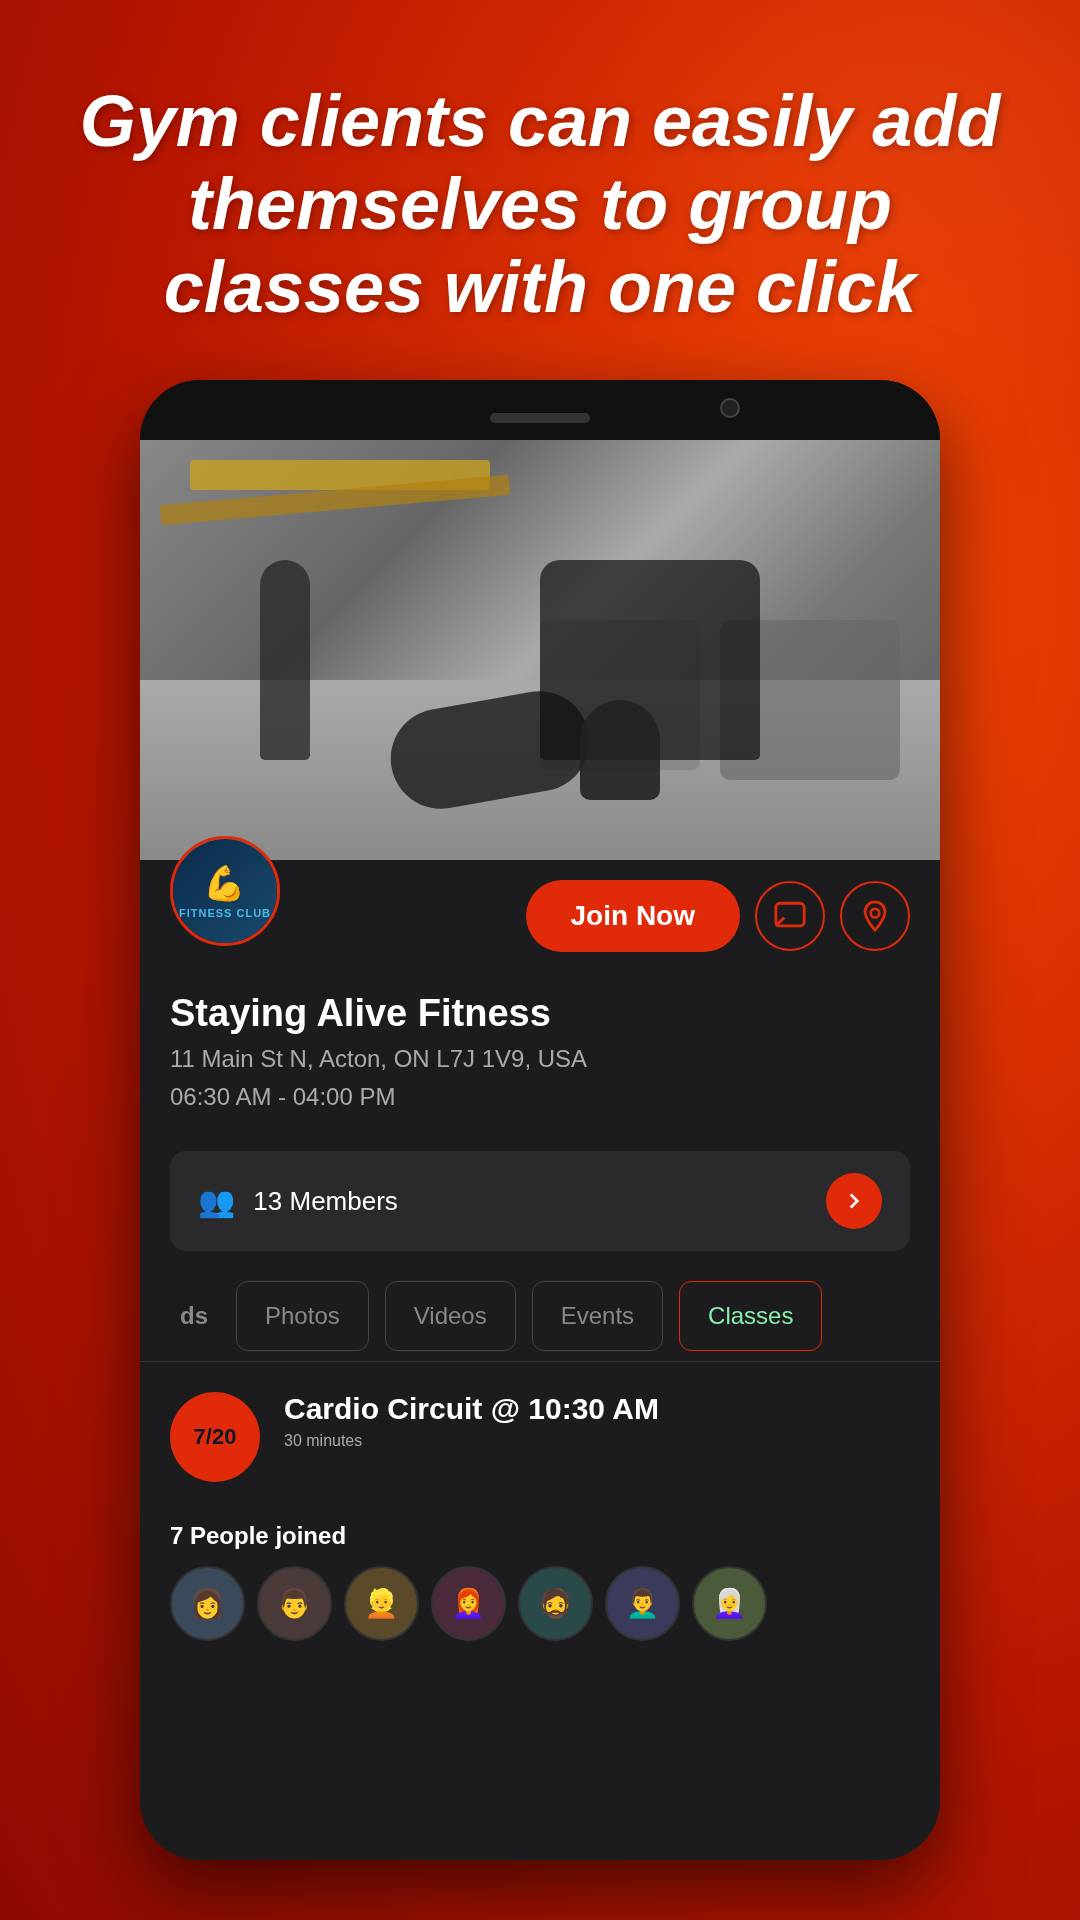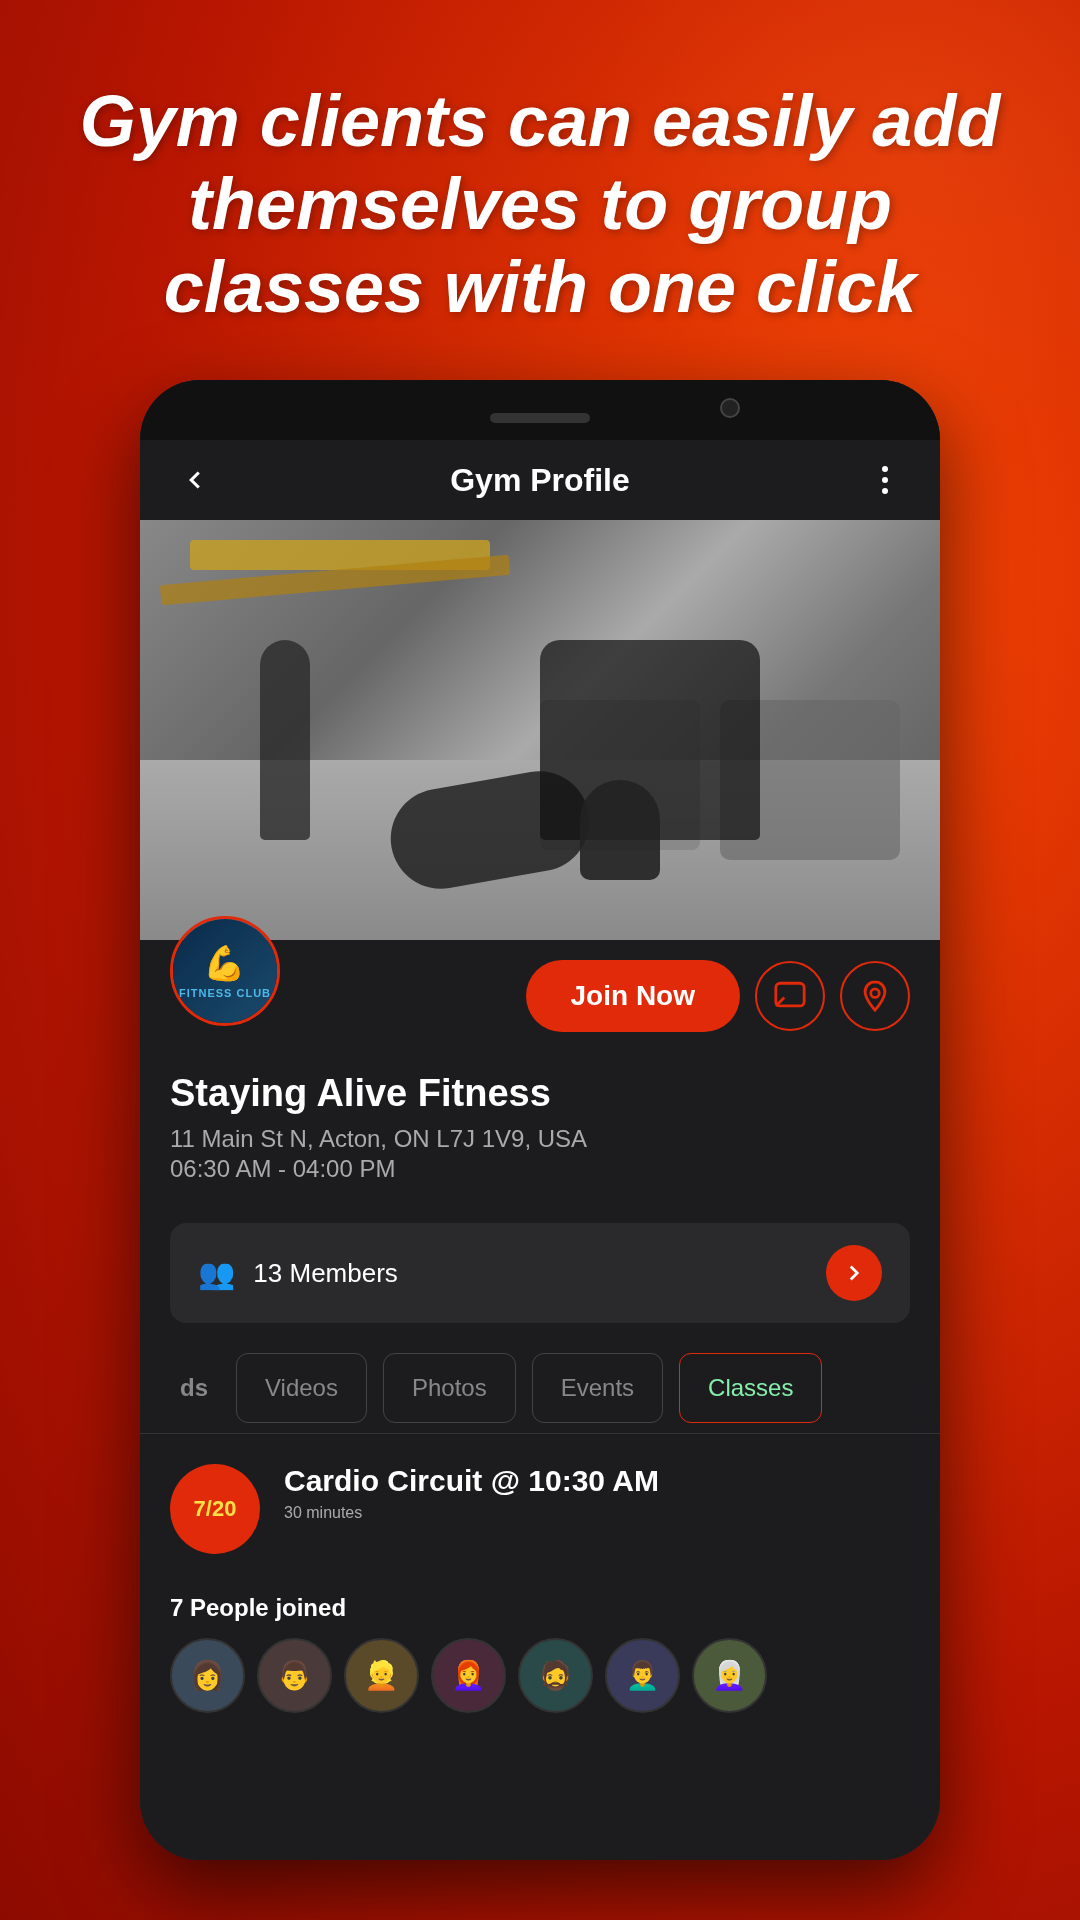--- a/index.html
+++ b/index.html
@@ -388,21 +388,21 @@
     .gym-name {
       color: #ffffff;
       font-size: 38px;
       font-weight: 800;
       margin-bottom: 10px;
     }
 
     .gym-address {
       color: #aaaaaa;
       font-size: 24px;
-      margin-bottom: 2px;
+      margin-bottom: 10px;
     }
 
     .gym-hours {
       color: #aaaaaa;
       font-size: 24px;
     }
 
     
     .members-row {
       margin: 20px 30px;
@@ -502,21 +502,21 @@
       height: 90px;
       background: #e02a0a;
       border-radius: 50%;
       display: flex;
       align-items: center;
       justify-content: center;
       flex-shrink: 0;
     }
 
     .class-badge-text {
-      color: #fde047;
+      color: #0f172a;
       font-size: 22px;
       font-weight: 800;
       text-align: center;
       line-height: 1.1;
     }
 
     .class-info {
       flex: 1;
     }
 
@@ -591,33 +591,20 @@
 
 <div class="phone-frame">
 
   <div class="phone-notch">
     <div class="phone-speaker"></div>
     <div class="phone-camera"></div>
   </div>
 
   <div class="phone-inner">
 
-    <div class="app-bar">
-      <div class="app-bar-back">
-        <svg viewBox="0 0 24 24">
-          <polyline points="15 18 9 12 15 6"></polyline>
-        </svg>
-      </div>
-      <span class="app-bar-title">Gym Profile</span>
-      <div class="app-bar-more">
-        <div class="dot"></div>
-        <div class="dot"></div>
-        <div class="dot"></div>
-      </div>
-    </div>
 
     <div class="gym-image">
       <div class="gym-image-inner">
         <div class="gym-floor"></div>
         <div class="gym-equipment-bar"></div>
         <div class="gym-equipment-bar2"></div>
         <div class="treadmill2"></div>
         <div class="treadmill"></div>
         <div class="person1"></div>
         <div class="person2"></div>
@@ -665,22 +652,22 @@
       </div>
       <div class="members-arrow">
         <svg viewBox="0 0 24 24">
           <polyline points="9 18 15 12 9 6"></polyline>
         </svg>
       </div>
     </div>
 
     <div class="tabs-row">
       <span class="tab-partial">ds</span>
+      <span class="tab-item">Photos</span>
       <span class="tab-item">Videos</span>
-      <span class="tab-item">Photos</span>
       <span class="tab-item">Events</span>
       <span class="tab-item active">Classes</span>
     </div>
 
     <div class="class-card">
       <div class="class-header">
         <div class="class-badge">
           <span class="class-badge-text">7/20</span>
         </div>
         <div class="class-info">

